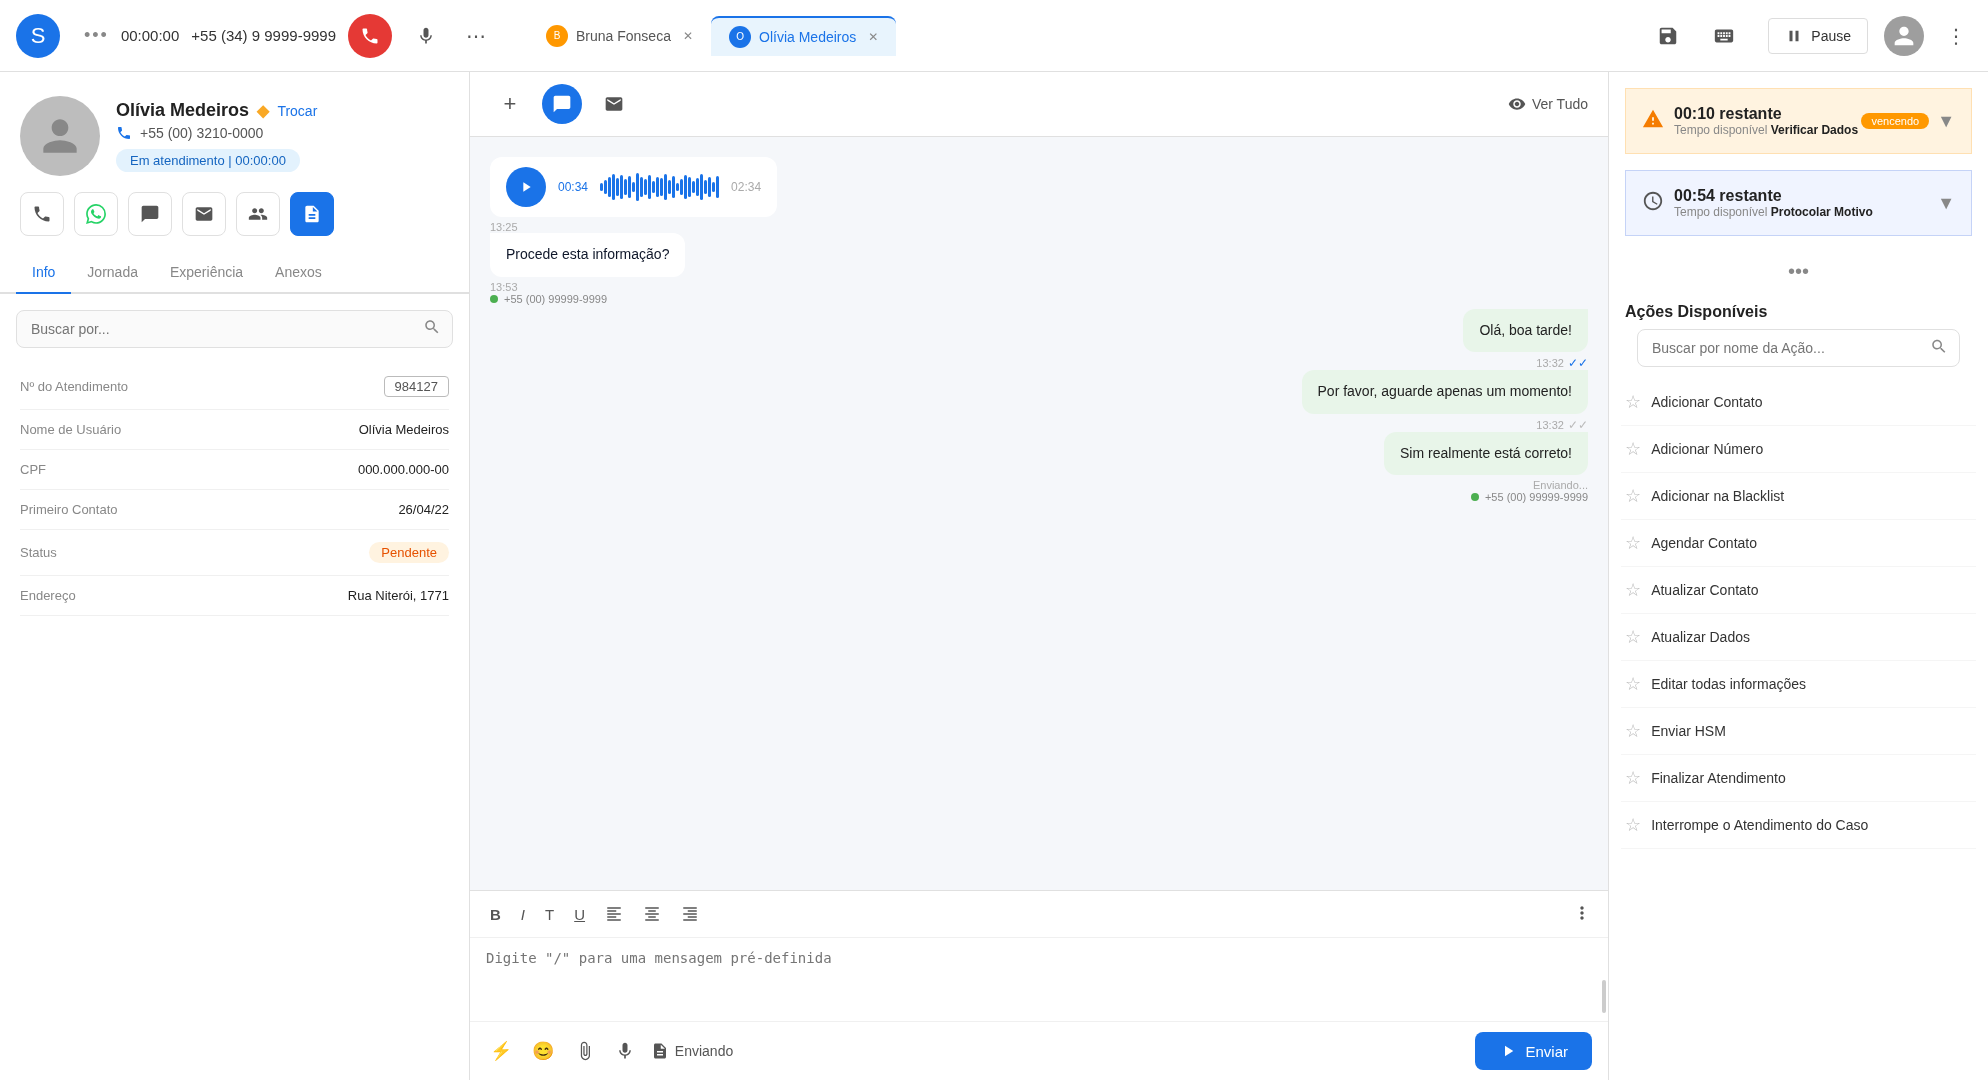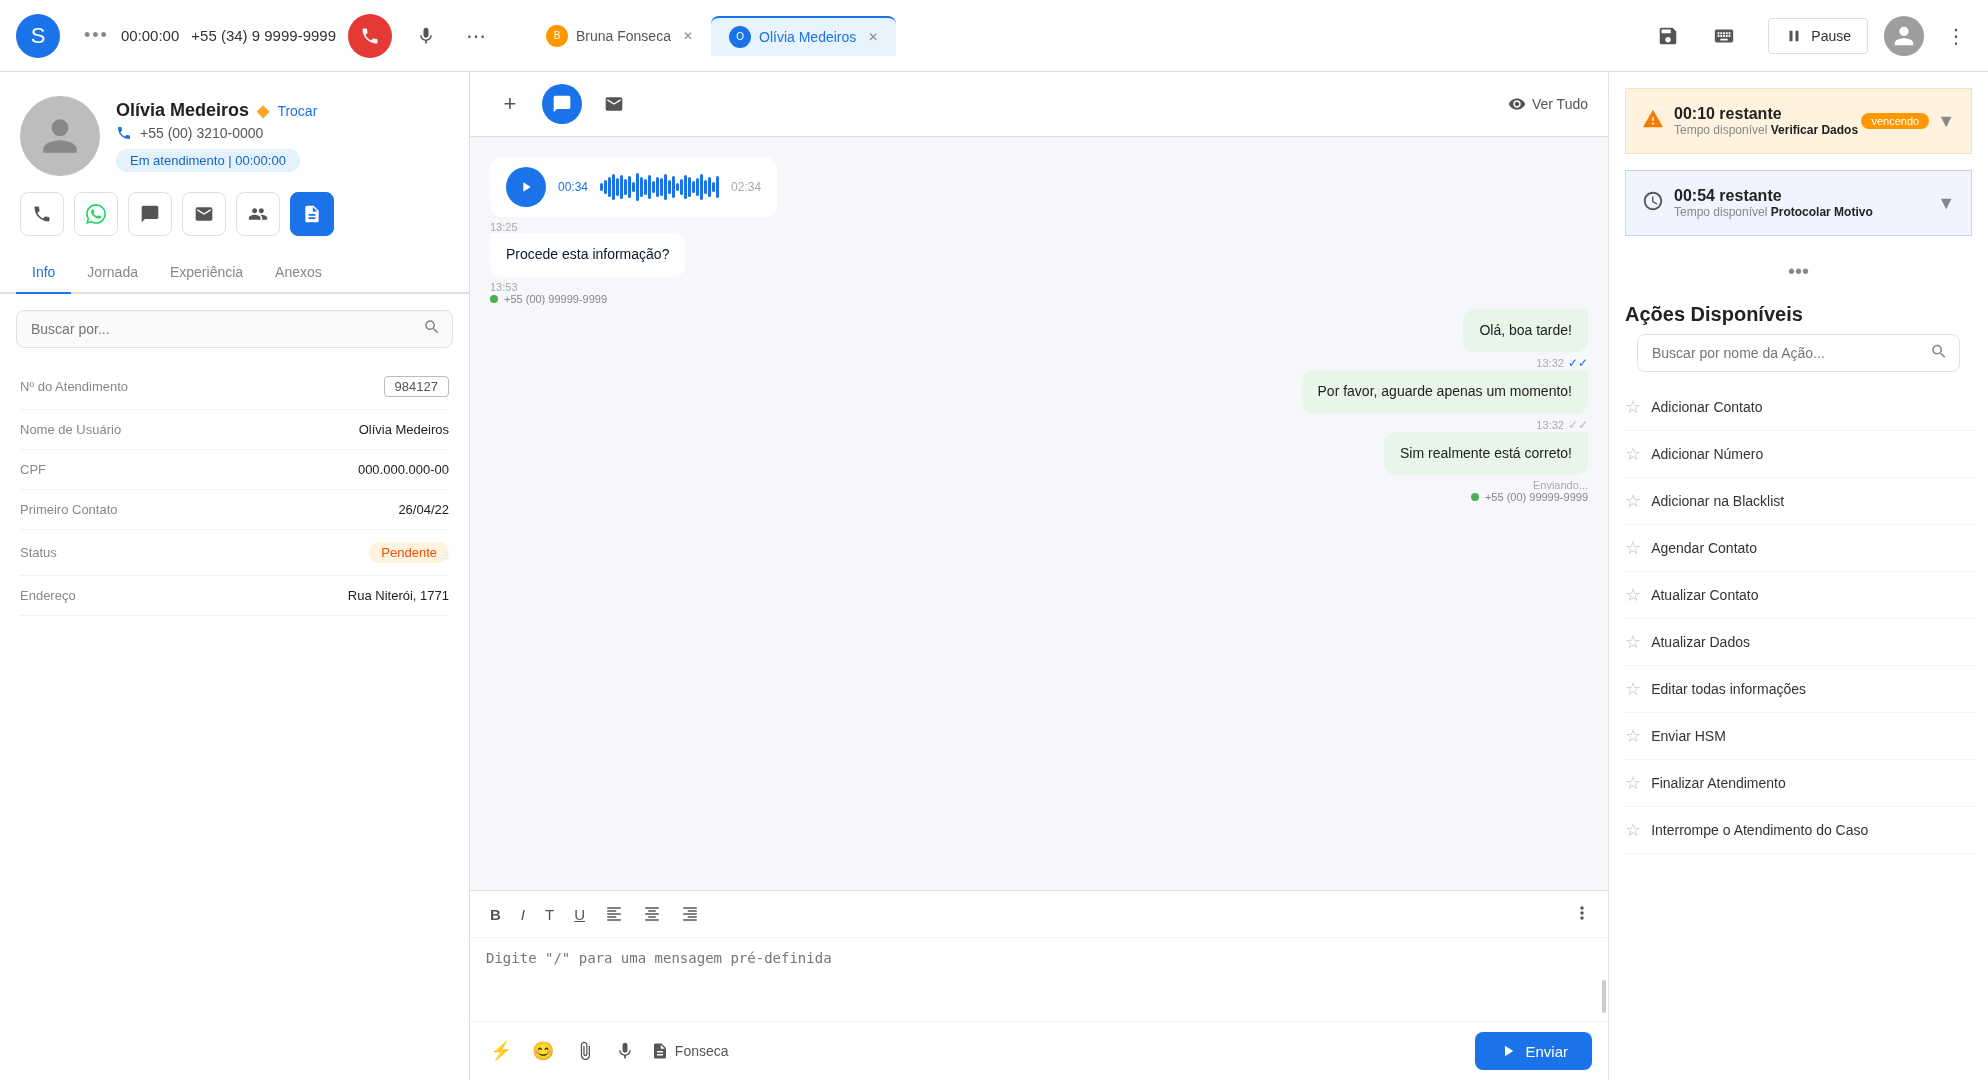--- a/index.html
+++ b/index.html
@@ -99,21 +99,21 @@
     .timer-card.blue { background: #f0f4ff; border-color: #c5d3f7; margin-top: 0; }
     .timer-left { display: flex; align-items: center; gap: 10px; }
     .timer-icon { font-size: 18px; }
     .timer-info { }
     .timer-time { font-size: 16px; font-weight: 700; color: #222; }
     .timer-label { font-size: 12px; color: #888; }
     .timer-label strong { color: #222; }
     .vencendo-badge { background: #ff9800; color: #fff; font-size: 11px; padding: 2px 10px; border-radius: 10px; font-weight: 400; }
     .timer-chevron { color: #888; cursor: pointer; font-size: 18px; }
     .three-dots { text-align: center; color: #888; font-size: 20px; cursor: pointer; padding: 8px; }
-    .acoes-header { padding: 12px 16px 8px; font-size: 20px; font-weight: 600; color: #222; }
+    .acoes-header { padding: 12px 16px 8px; font-size: 16px; font-weight: 600; color: #222; }
     .acoes-search { margin: 0 28px 12px; position: relative; }
     .acoes-search input { width: 100%; padding: 10px 40px 10px 14px; border: 1px solid #e0e0e0; border-radius: 8px; font-size: 14px; outline: none; }
     .acoes-search .search-icon { position: absolute; right: 12px; top: 50%; transform: translateY(-50%); color: #888; }
     .acoes-list { padding: 0 12px; }
     .acoes-item { display: flex; align-items: center; gap: 10px; padding: 12px 4px; border-bottom: 1px solid #f5f5f5; cursor: pointer; }
     .acoes-star { color: #bbb; font-size: 18px; }
     .acoes-label { font-size: 14px; color: #333; }
   </style>
 </head>
 <body>
@@ -432,21 +432,21 @@
         </button>
         <button class="composer-bottom-btn">
           <svg width="20" height="20" viewBox="0 0 24 24" fill="#555">
               <path d="M12 14c1.66 0 2.99-1.34 2.99-3L15 5c0-1.66-1.34-3-3-3S9 3.34 9 5v6c0 1.66 1.34 3 3 3zm5.3-3c0 3-2.54 5.1-5.3 5.1S6.7 14 6.7 11H5c0 3.41 2.72 6.23 6 6.72V21h2v-3.28c3.28-.48 6-3.3 6-6.72h-1.7z"></path>
             </svg>
         </button>
         <button class="template-btn">
           <svg width="18" height="18" viewBox="0 0 24 24" fill="#555">
               <path d="M14 2H6c-1.1 0-1.99.9-1.99 2L4 20c0 1.1.89 2 1.99 2H18c1.1 0 2-.9 2-2V8l-6-6zm2 16H8v-2h8v2zm0-4H8v-2h8v2zm-3-5V3.5L18.5 9H13z"></path>
             </svg>
-          <span>Fonseca</span>
+          <span>Enviando</span>
         </button>
         <button class="send-btn">
           <svg width="18" height="18" viewBox="0 0 24 24" fill="white">
               <path d="M8 5v14l11-7z"></path>
             </svg>
           <span>Enviar</span>
         </button>
       </div>
     </div>
   </div>

